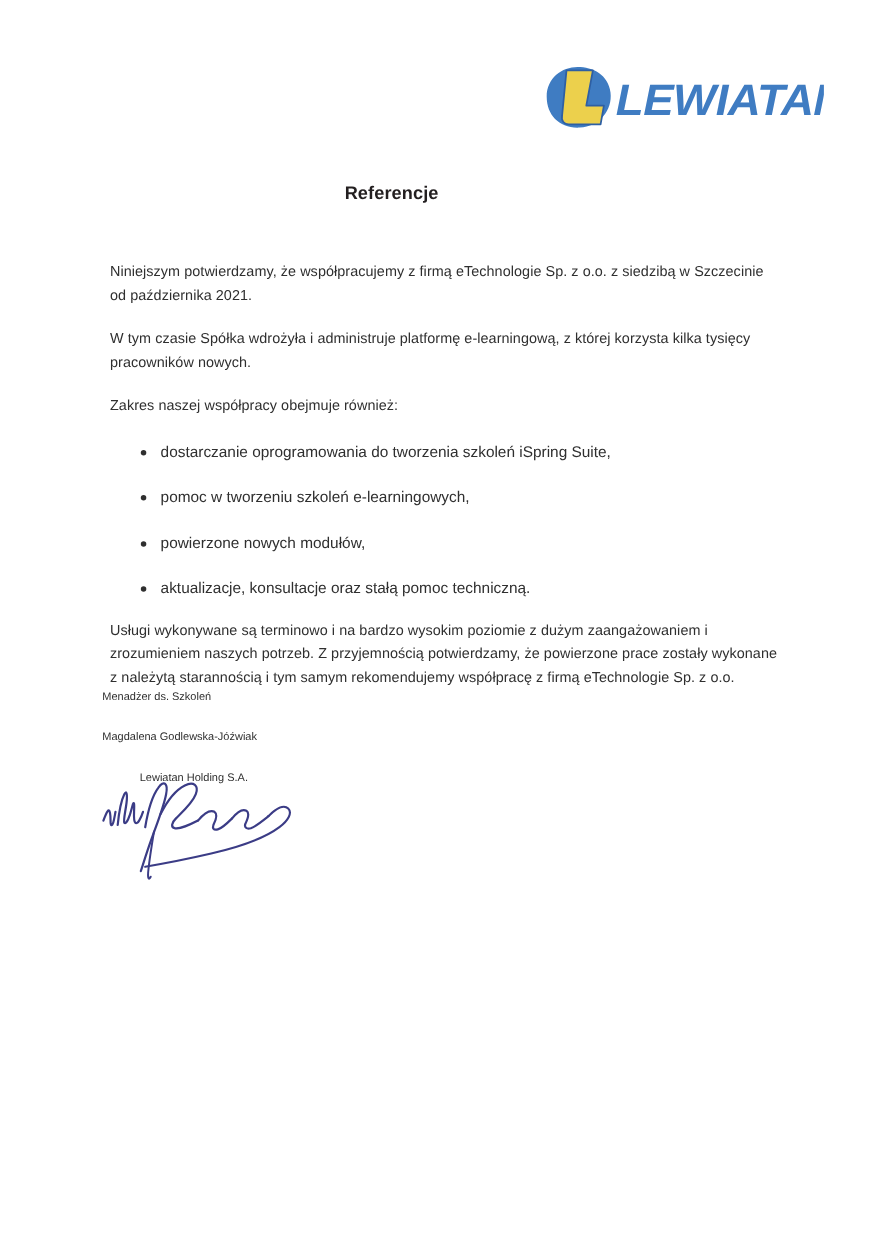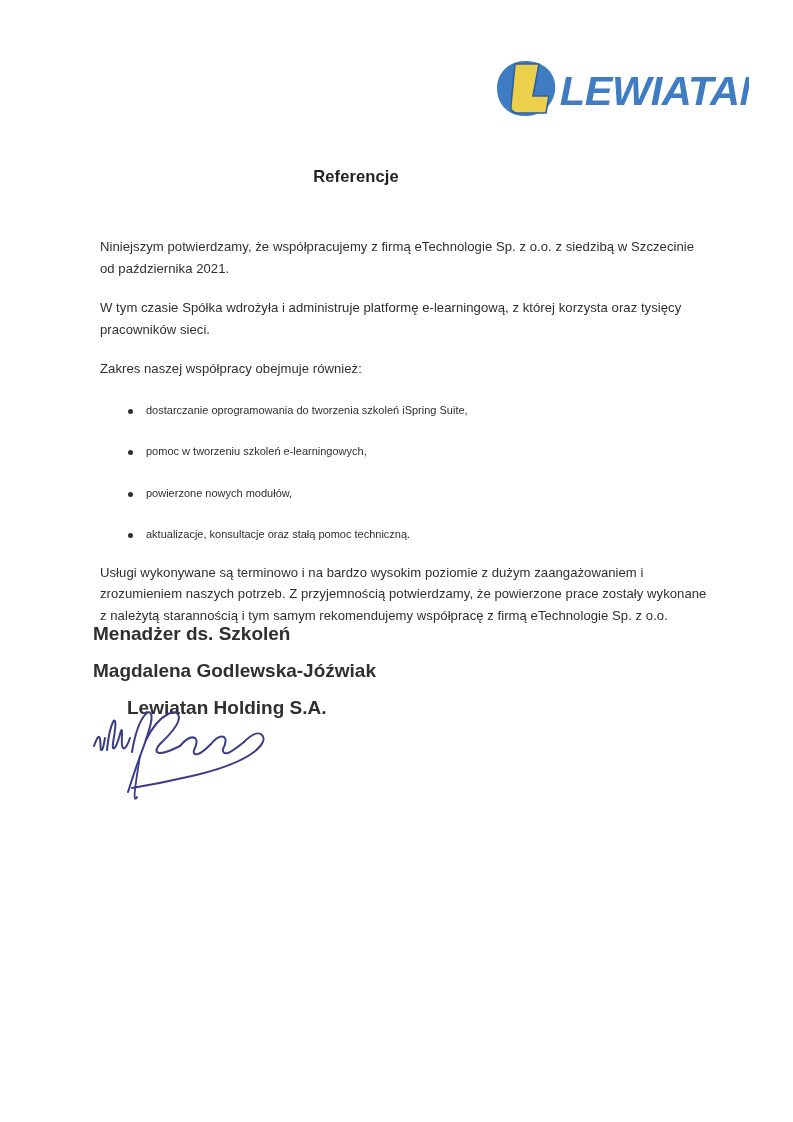--- a/index.html
+++ b/index.html
@@ -58,21 +58,21 @@
   }
   .para.tight { }
 
   ul.bullets {
     list-style: none;
     margin: 0 0 16px 0;
     padding: 0 0 0 28px;
   }
   ul.bullets li {
     position: relative;
-    font-size: 11px;
+    font-size: 14px;
     line-height: 21.5px;
     color: #2f2f2f;
     padding-left: 18px;
     margin-bottom: 0;
     margin-top: 20px;
   }
   ul.bullets li::before {
     content: "";
     position: absolute;
     left: 0;
@@ -84,25 +84,24 @@
   }
 
   
   .sig-block {
     position: absolute;
     left: 93px;
     top: 624px;
     width: 420px;
   }
   .sig-line {
-    font-size: 19px;
+    font-size: 10px;
     line-height: 19px;
     color: #2f2f2f;
     margin: 0 0 18px 0;
-    font-weight: bold;
   }
   .sig-line:last-of-type { margin-bottom: 0; margin-left: 34px; }
 
   .signature {
     position: absolute;
     left: 88px;
     top: 700px;
     width: 200px;
     height: 100px;
   }
@@ -125,21 +124,21 @@
       <text x="70" y="47" font-family="'Liberation Sans', sans-serif" font-size="40" font-weight="bold" font-style="italic" letter-spacing="-0.5" transform="scale(1.04,1)" fill="#3f7cc2">LEWIATAN</text>
     </svg>
   </div>
 
   <div class="doc-title">Referencje</div>
 
   <div class="body-block">
 
     <p class="para">Niniejszym potwierdzamy, że współpracujemy z firmą eTechnologie Sp. z o.o. z siedzibą w Szczecinie od października 2021.</p>
 
-    <p class="para">W tym czasie Spółka wdrożyła i administruje platformę e-learningową, z której korzysta oraz tysięcy pracowników sieci.</p>
+    <p class="para">W tym czasie Spółka wdrożyła i administruje platformę e-learningową, z której korzysta kilka tysięcy pracowników nowych.</p>
 
     <p class="para tight">Zakres naszej współpracy obejmuje również:</p>
 
     <ul class="bullets">
       <li>dostarczanie oprogramowania do tworzenia szkoleń iSpring Suite,</li>
       <li>pomoc w tworzeniu szkoleń e-learningowych,</li>
       <li>powierzone nowych modułów,</li>
       <li>aktualizacje, konsultacje oraz stałą pomoc techniczną.</li>
     </ul>
 

